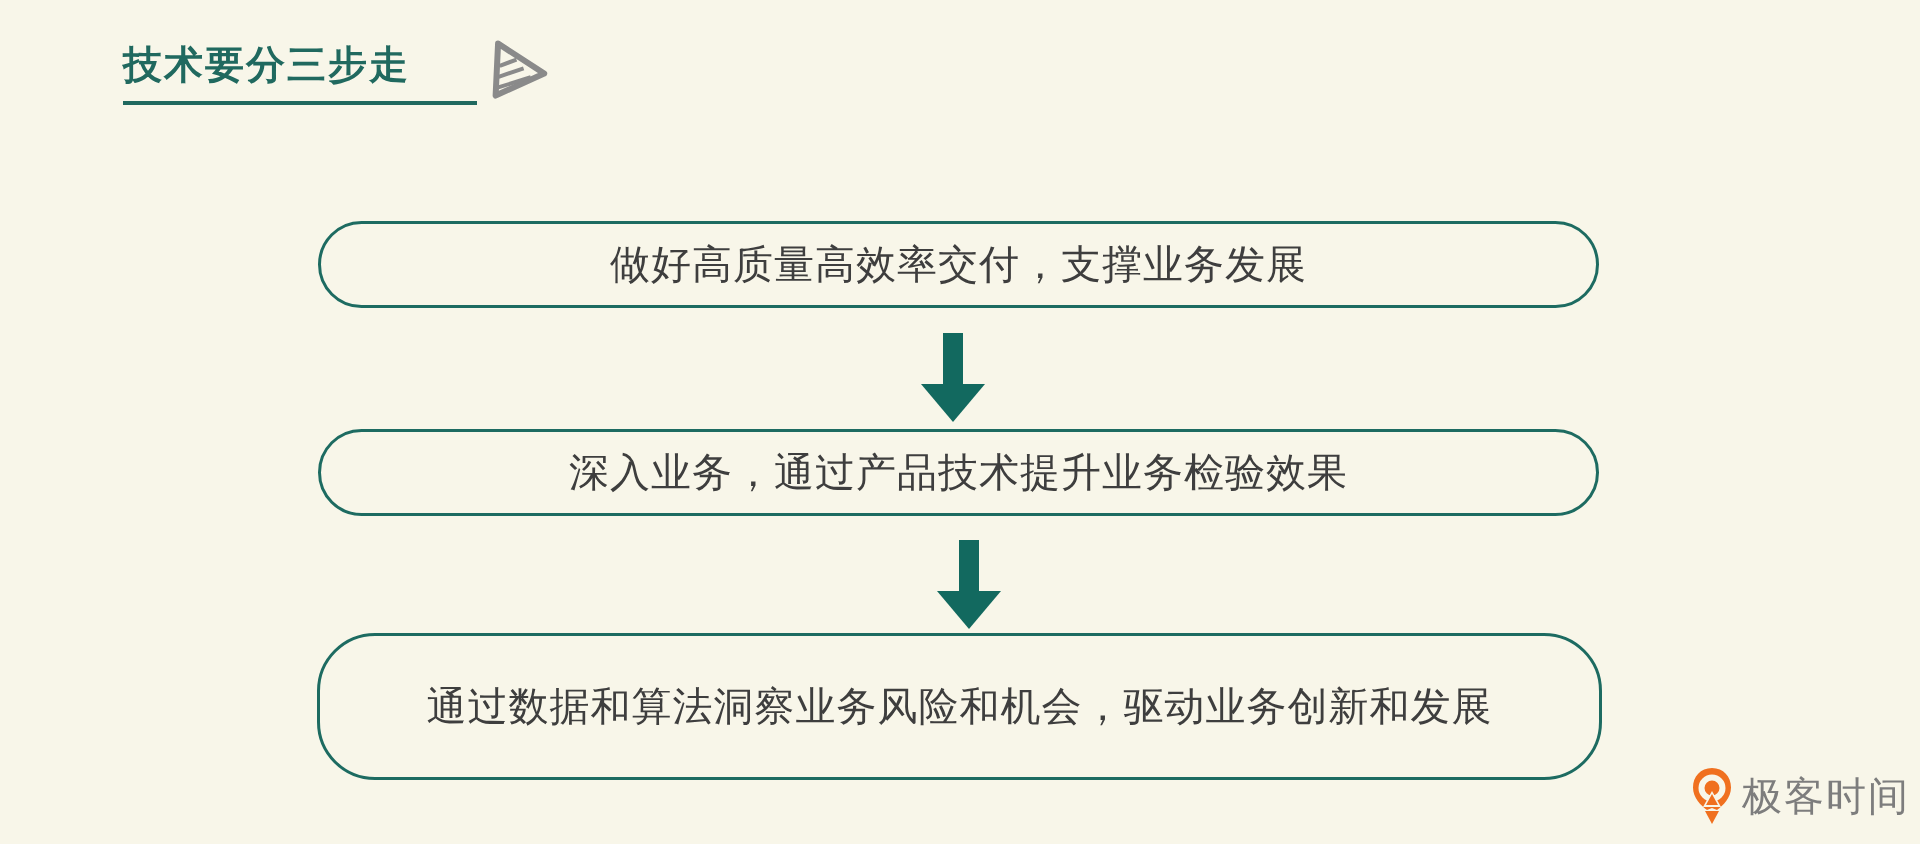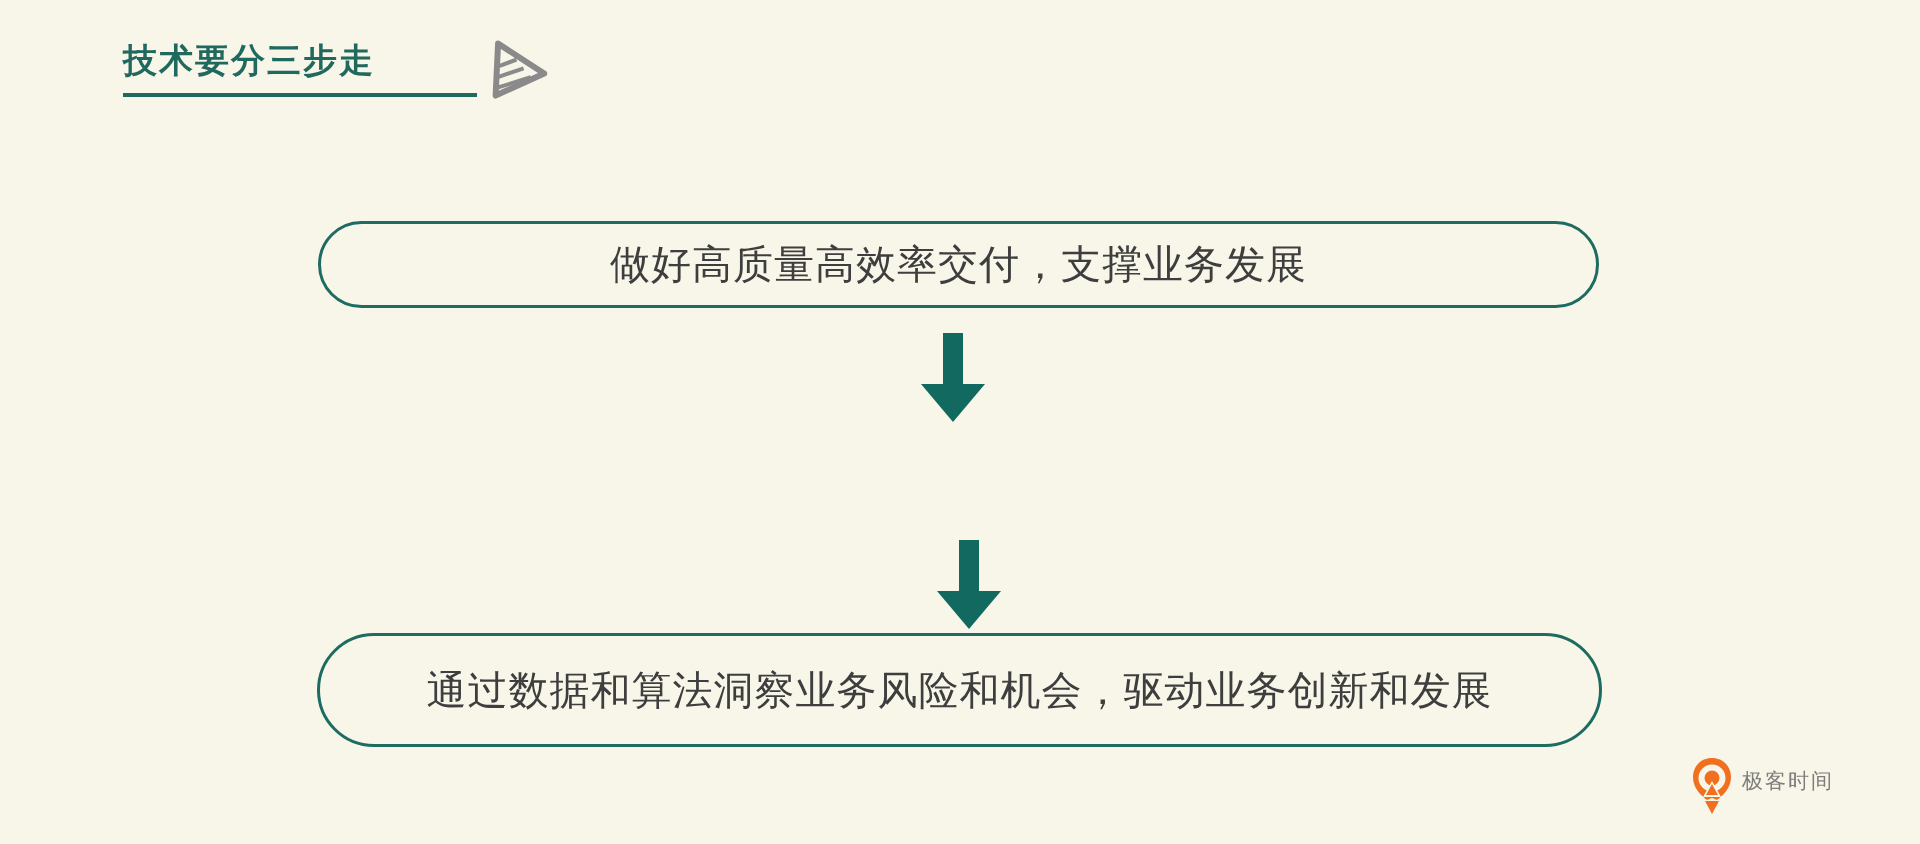--- a/index.html
+++ b/index.html
@@ -7,21 +7,21 @@
     position:relative;
     width:1920px; height:844px;
     background: var(--bg);
     font-family:"Liberation Sans", sans-serif;
     overflow:hidden;
   }
   .title {
     position:absolute;
     left:123px; top:38px;
     width:354px;
-    font-size:34px;
+    font-size:39px;
     font-weight:600;
     letter-spacing:2px;
     color: var(--teal);
     padding-bottom:9px;
     border-bottom:4px solid var(--teal);
     white-space:nowrap;
   }
   .title-icon {
     position:absolute;
     left:487px; top:40px;
@@ -36,37 +36,38 @@
     border-radius:58px;
     background:transparent;
     display:flex; align-items:center; justify-content:center;
     font-size:40px;
     letter-spacing:1px;
     color: var(--text);
     box-sizing:border-box;
   }
   .step-1 { top:221px; }
   .step-2 { top:429px; }
-  .step-3 { top:633px; left:317px; width:1285px; height:114px; }
+  .step-3 { top:633px; left:317px; width:1285px; height:147px; }
   .arrow { position:absolute; color: var(--teal_arrow); }
   .arrow-1 { left:920px; top:333px; }
   .arrow-2 { left:936px; top:540px; }
   .brand {
     position:absolute;
     left:1692px; top:757px;
     display:flex; align-items:center;
   }
   .brand-icon { color: var(--logo_orange); }
   .brand-text {
     margin-left:10px;
-    font-size:21px;
+    font-size:40px;
     letter-spacing:2px;
     color: var(--logo_text_gray);
     white-space:nowrap;
     padding-bottom:14px;
+    margin-top:12px;
   }
 </style>
 </head>
 <body>
 
 <div class="slide">
 
   <div class="title">技术要分三步走</div>
 
   <span class="title-icon">
@@ -82,20 +83,23 @@
     <span>做好高质量高效率交付，支撑业务发展</span>
   </div>
 
   <span class="arrow arrow-1">
     <svg width="66" height="90" viewBox="0 0 66 90">
       <rect x="23" y="0" width="20" height="53" fill="currentColor"></rect>
       <polygon points="1,51 65,51 33,89" fill="currentColor"></polygon>
     </svg>
   </span>
 
+  <div class="step step-2">
+    <span>深入业务，通过产品技术提升业务检验效果</span>
+  </div>
 
   <span class="arrow arrow-2">
     <svg width="66" height="90" viewBox="0 0 66 90">
       <rect x="23" y="0" width="20" height="53" fill="currentColor"></rect>
       <polygon points="1,51 65,51 33,89" fill="currentColor"></polygon>
     </svg>
   </span>
 
   <div class="step step-3">
     <span>通过数据和算法洞察业务风险和机会，驱动业务创新和发展</span>

